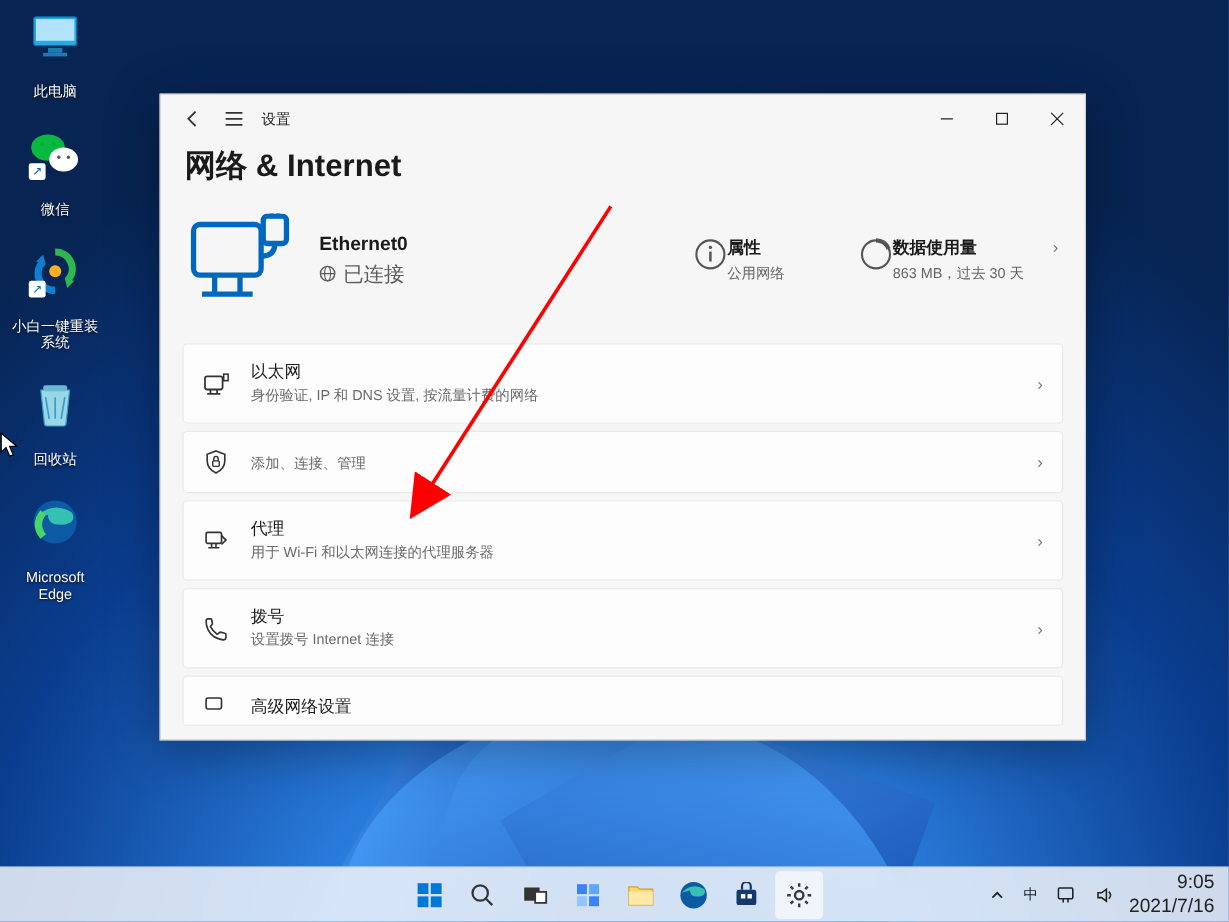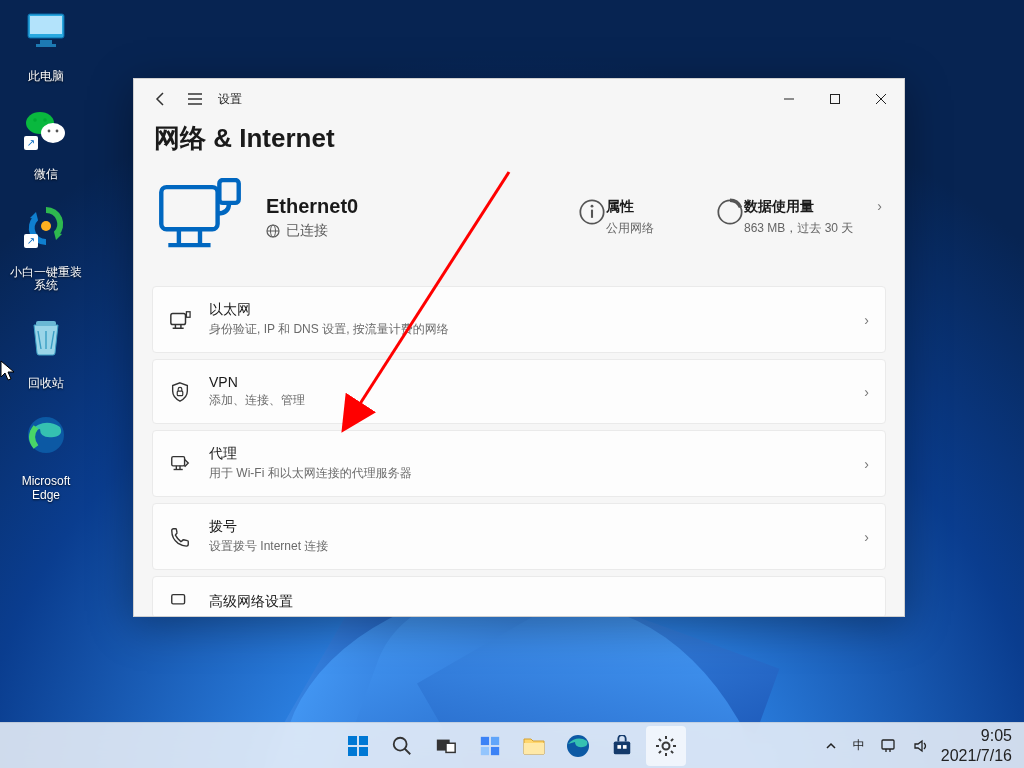--- a/index.html
+++ b/index.html
@@ -22,22 +22,22 @@
 .tb-btn { width: 34px; height: 40px; display: flex; align-items: center; justify-content: center; color: #333; }
 .tb-title { font-size: 12px; color: #222; padding-left: 6px; }
 .wincontrols { margin-left: auto; display: flex; }
 .wincontrol { width: 46px; height: 40px; display: flex; align-items: center; justify-content: center; color: #222; font-size: 11px; }
 
 .content { padding: 0 18px 0 18px; overflow: hidden; flex: 1; }
 .page-title { font-size: 26px; font-weight: 600; color: #1a1a1a; margin: 2px 0 18px 2px; }
 
 .ethernet-card { display: flex; align-items: center; gap: 22px; padding: 4px 4px 26px 4px; }
 .eth-ico { width: 88px; height: 78px; }
-.eth-name { font-size: 20px; font-weight: 600; color: #1a1a1a; }
-.eth-status { display: flex; align-items: center; gap: 6px; margin-top: 4px; font-size: 14px; color: #5c5c5c; }
+.eth-name { font-size: 16px; font-weight: 600; color: #1a1a1a; }
+.eth-status { display: flex; align-items: center; gap: 6px; margin-top: 4px; font-size: 17px; color: #5c5c5c; }
 
 .info-pair { display: flex; align-items: flex-start; cursor: pointer; }
 .info-pair .ico { width: 28px; height: 28px; color: #555; }
 .info-pair .ttl { font-size: 14px; font-weight: 600; color: #1a1a1a; }
 .info-pair .sub { font-size: 12px; color: #646464; margin-top: 4px; }
 .chev { color: #777; font-size: 14px; }
 
 .cards { display: flex; flex-direction: column; gap: 6px; margin-top: 4px; }
 .card { background: #fdfdfd; border: 1px solid #eaeaea; border-radius: 4px; padding: 14px 16px; display: flex; align-items: center; gap: 18px; cursor: pointer; }
 .card .ico { width: 22px; height: 22px; color: #333; flex-shrink: 0; }
@@ -240,21 +240,20 @@
         <span class="chev">›</span>
       </div>
 
       <div class="card">
         <svg class="ico" viewBox="0 0 24 24">
             <path d="M12 2 L20 5 V11 Q20 18 12 22 Q4 18 4 11 V5 Z" fill="none" stroke="#333" stroke-width="1.5"></path>
             <rect x="9" y="11" width="6" height="5" rx="1" fill="none" stroke="#333" stroke-width="1.3"></rect>
             <path d="M10 11 V9 a2 2 0 0 1 4 0 V11" fill="none" stroke="#333" stroke-width="1.3"></path>
           </svg>
         <div class="txt">
-            <div class="ttl">VPN</div>
             <div class="sub">添加、连接、管理</div>
           </div>
         <span class="chev">›</span>
       </div>
 
       <div class="card">
         <svg class="ico" viewBox="0 0 24 24">
             <rect x="3" y="4" width="14" height="10" rx="1.5" fill="none" stroke="#333" stroke-width="1.5"></rect>
             <line x1="8" y1="14" x2="8" y2="18" stroke="#333" stroke-width="1.5"></line>
             <line x1="12" y1="14" x2="12" y2="18" stroke="#333" stroke-width="1.5"></line>

